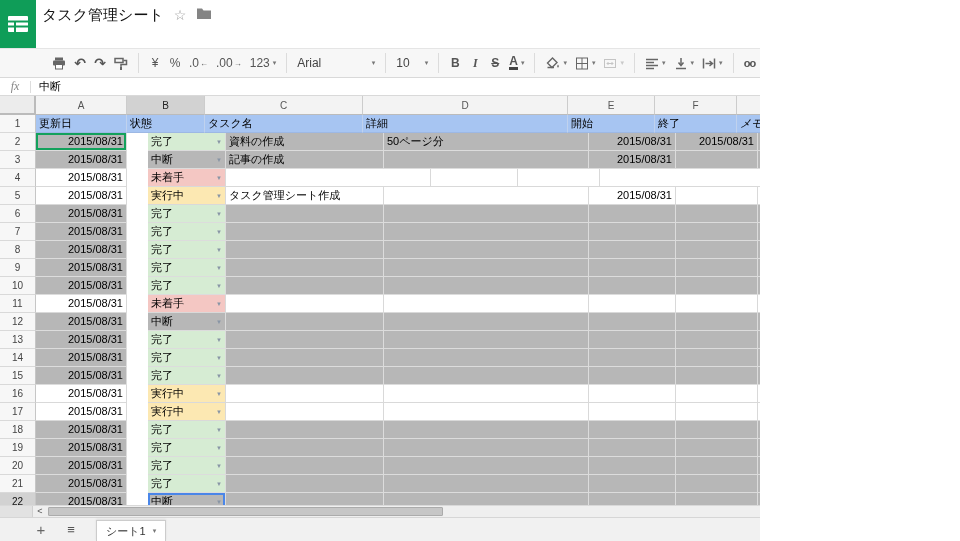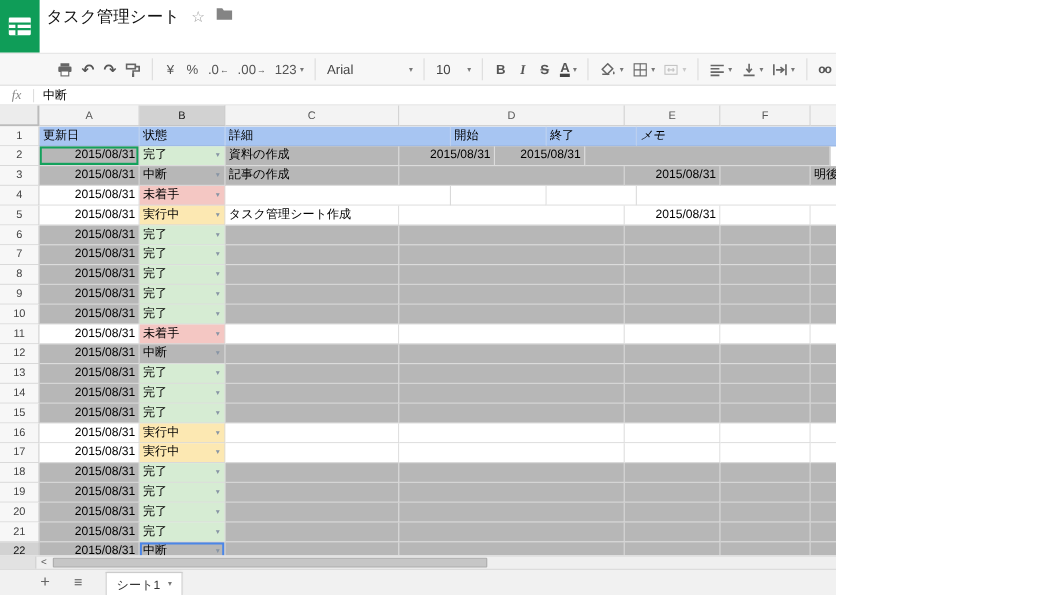--- a/index.html
+++ b/index.html
@@ -46,21 +46,21 @@
 
   
   .grid { position:absolute; left:0; top:115px; width:960px; height:390px; overflow:hidden; background:#fff; }
   .grow { display:flex; height:18px; }
   .rownum { width:36px; flex:none; background:#f7f7f7; border-right:1px solid #c6c6c6; border-bottom:1px solid #d9d9d9; font-size:10px; color:#444; display:flex; align-items:center; justify-content:center; }
   .rownum.selrow { background:#d2d2d2; color:#111; }
   .cell { position:relative; flex:none; height:18px; border-right:1px solid #d9d9d9; border-bottom:1px solid #d9d9d9; font-size:11px; line-height:16px; color:#000; padding:0 3px; white-space:nowrap; overflow:hidden; background:#fff; }
   .cell.hdr1 { background:#a7c5f2; border-right:1px solid #c0d2ee; border-bottom:1px solid #9db8e4; }
   .cell.shade { background:#b7b7b7; border-right:1px solid #dcdcdc; border-bottom:1px solid #dcdcdc; }
   .cell.num { text-align:right; }
-  .cell.status { padding-right:12px; }
+  .cell.status { padding-right:12px;margin-left:21px; }
   .dd { position:absolute; right:3px; top:5px; font-size:6px; color:#8895a5; line-height:8px; }
   .cursor { position:absolute; left:0; top:0; right:0; bottom:0; pointer-events:none; }
   .cursor.green { border:2px solid #13a15c; }
   .cursor.blue { border:2px solid #4a86e8; }
 
   
   .hscroll { position:absolute; left:0; top:505px; width:960px; height:12px; background:#efefef; border-top:1px solid #d9d9d9; }
   .hs-corner { position:absolute; left:0; top:0; width:33px; height:12px; background:#e2e2e2; border-right:1px solid #d0d0d0; }
   .hs-arrow { position:absolute; left:33px; top:0; width:14px; height:11px; color:#555; font-size:9px; line-height:11px; text-align:center; }
   .hs-thumb { position:absolute; left:48px; top:1px; width:395px; height:9px; background:#c6c6c6; border:1px solid #ababab; border-radius:1px; }
@@ -254,30 +254,32 @@
       <div class="colhdr" style="width: 87px;">E</div>
       <div class="colhdr" style="width: 82px;">F</div>
       <div class="colhdr" style="width: 223px;">G</div>
     </div>
 
   <div class="grid">
       <div class="grow">
         <div class="rownum">1</div>
         <div class="cell hdr1" style="width: 91px;">更新日</div>
         <div class="cell hdr1" style="width: 78px;">状態</div>
+        <div class="cell hdr1" style="width: 158px;">タスク名</div>
         <div class="cell hdr1" style="width: 205px;">詳細</div>
         <div class="cell hdr1" style="width: 87px;">開始</div>
         <div class="cell hdr1" style="width: 82px;">終了</div>
         <div class="cell hdr1" style="width: 223px; font-style: italic;">メモ</div>
       </div>
       <div class="grow">
         <div class="rownum">2</div>
         <div class="cell shade num" style="width: 91px;">2015/08/31<div class="cursor green"></div></div>
         <div class="cell shade status" style="width: 78px; background: rgb(214, 236, 211);"><span>完了</span><div class="dd">▼</div></div>
         <div class="cell shade" style="width: 158px;">資料の作成</div>
+        <div class="cell shade" style="width: 205px;">50ページ分</div>
         <div class="cell shade num" style="width: 87px;">2015/08/31</div>
         <div class="cell shade num" style="width: 82px;">2015/08/31</div>
         <div class="cell shade" style="width: 223px;"></div>
       </div>
       <div class="grow">
         <div class="rownum">3</div>
         <div class="cell shade num" style="width: 91px;">2015/08/31</div>
         <div class="cell shade status" style="width: 78px; background: rgb(183, 183, 183);"><span>中断</span><div class="dd">▼</div></div>
         <div class="cell shade" style="width: 158px;">記事の作成</div>
         <div class="cell shade" style="width: 205px;"></div>

